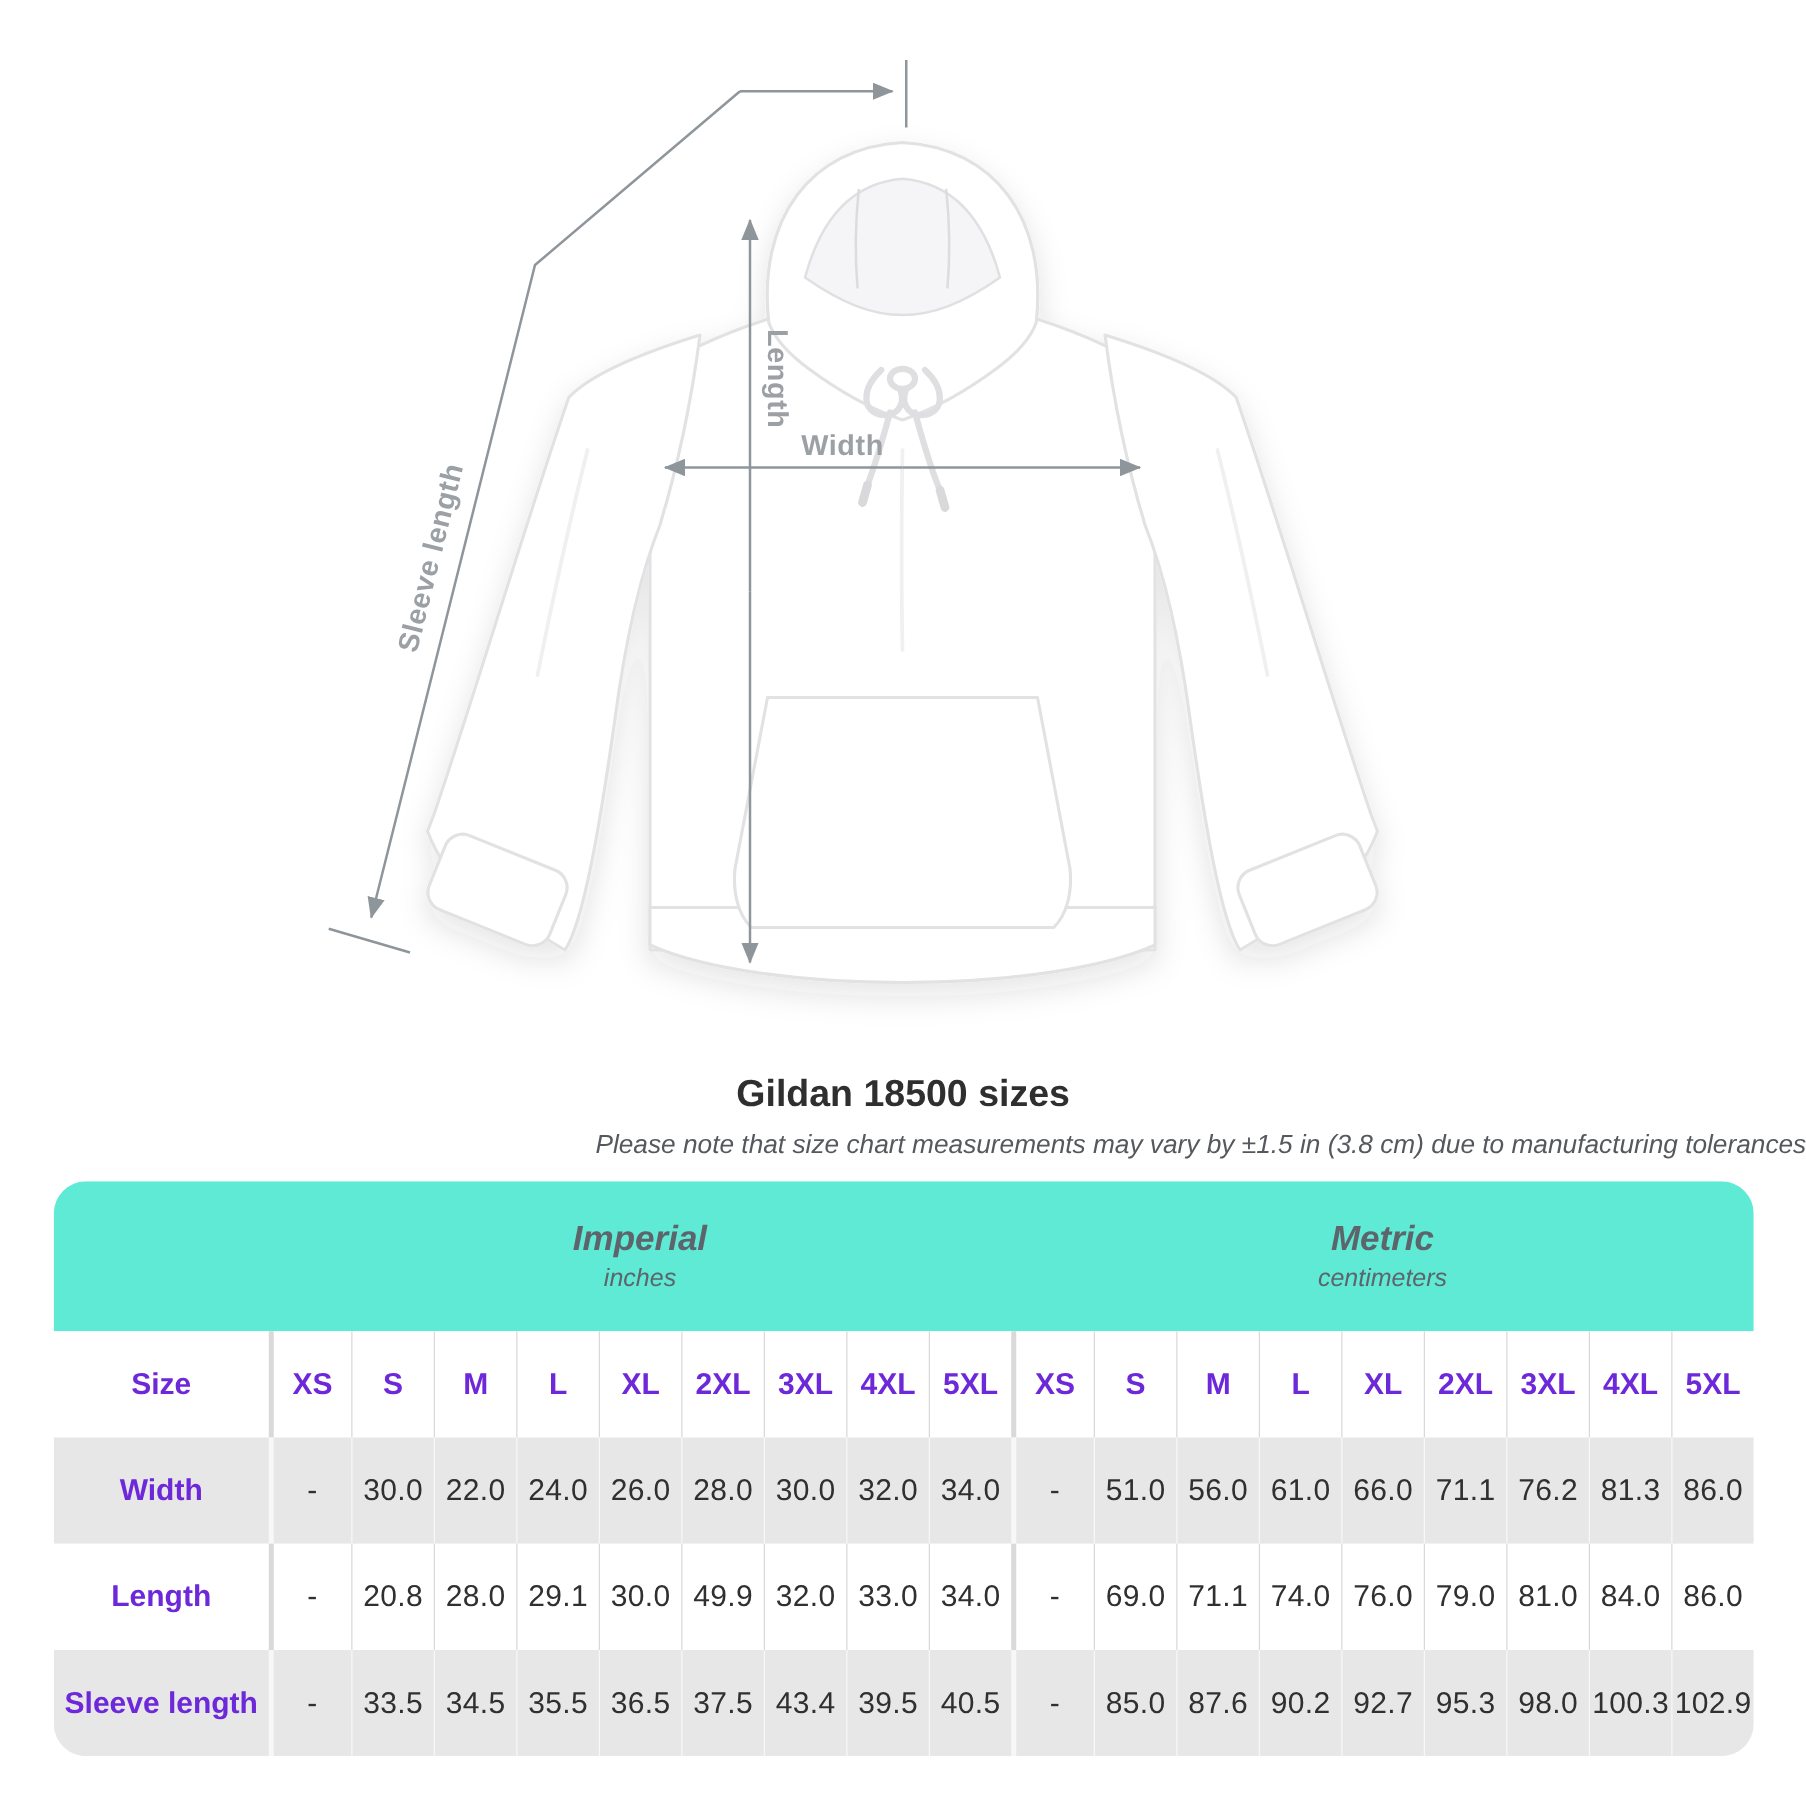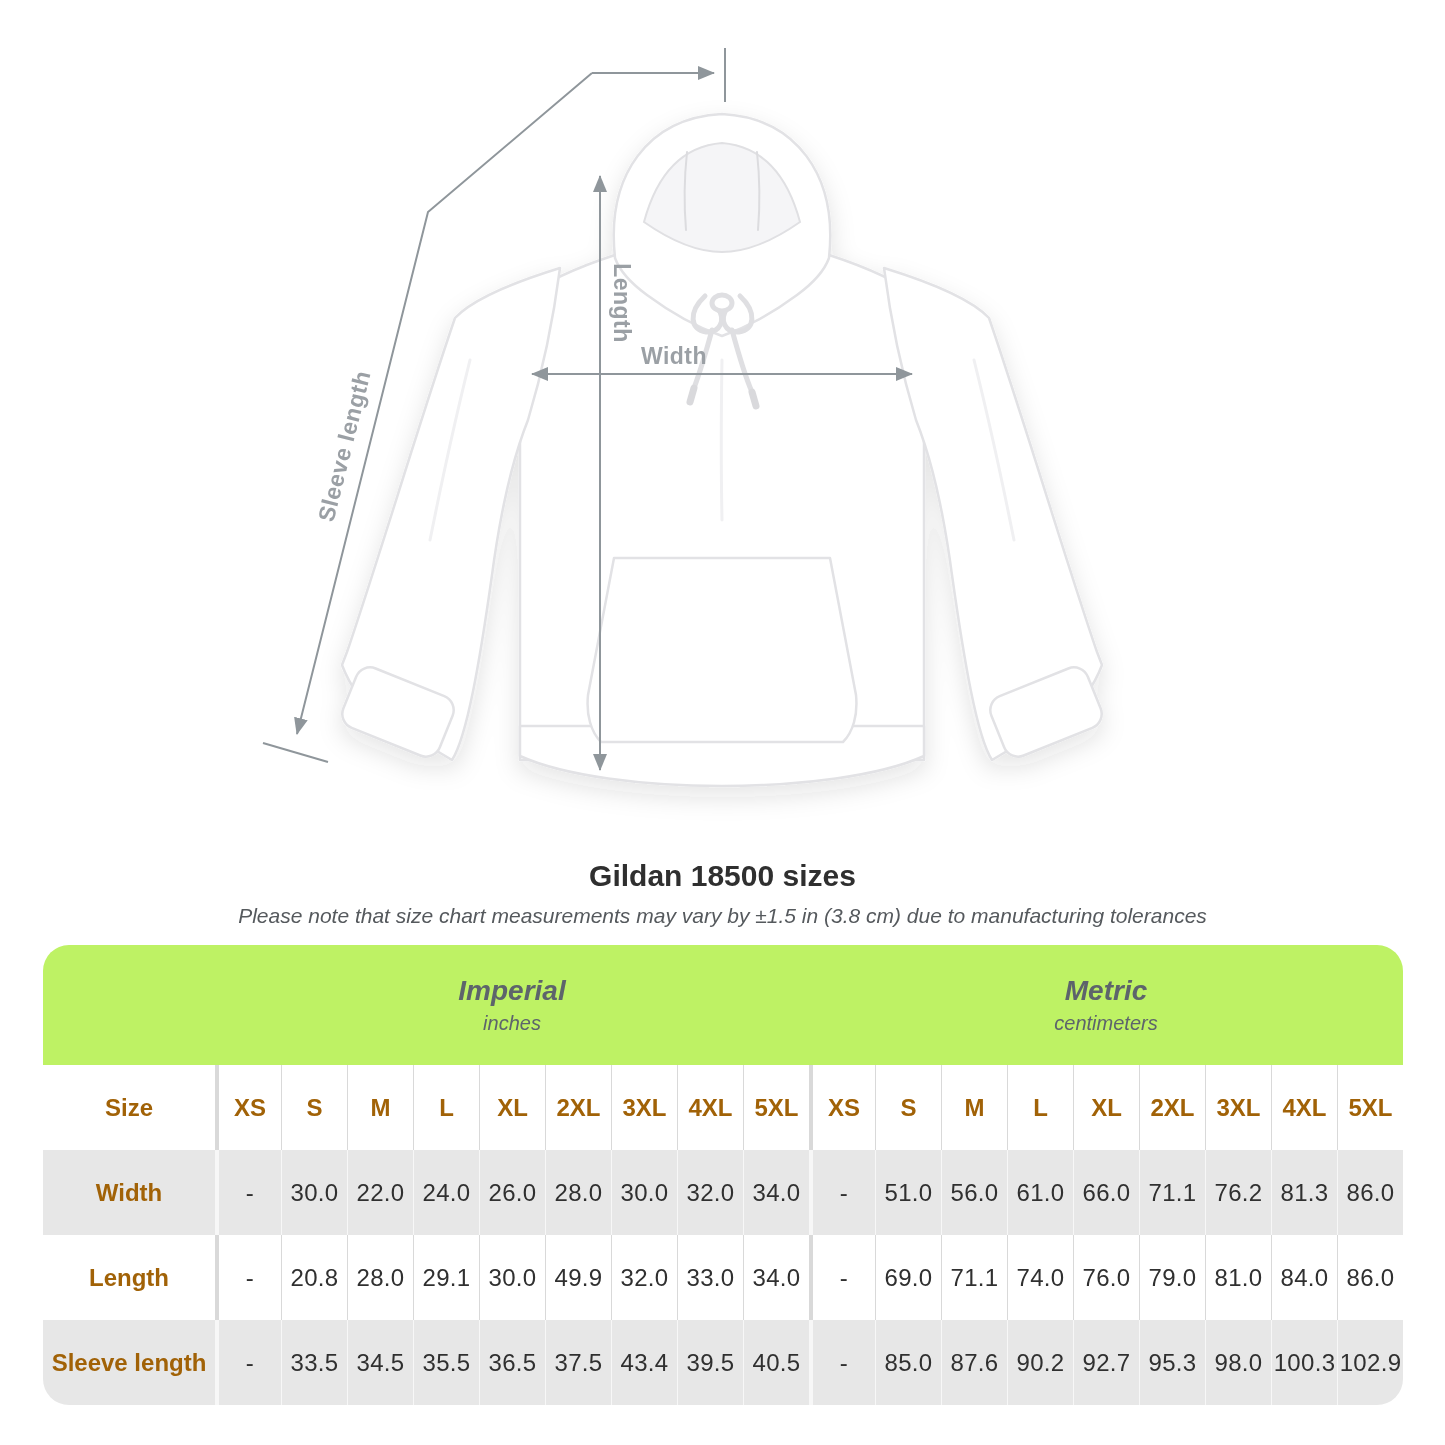--- a/index.html
+++ b/index.html
@@ -13,42 +13,42 @@
   
   .diagram { display:block; width:1445px; height:830px; }
   .mline   { stroke:#8f969b; stroke-width:2; fill:none; }
   .mlabel  { fill:#9ba0a5; font-size:23px; font-weight:bold; letter-spacing:.5px; }
   .garment { stroke:#e2e2e5; stroke-width:2.5; fill:#ffffff; stroke-linejoin:round; }
   .gdetail { stroke:#dcdcdf; stroke-width:2; fill:none; stroke-linecap:round; }
   .gfaint  { stroke:#f0f0f2; stroke-width:3; fill:none; stroke-linecap:round; }
 
   
   .title { margin-top:24px; text-align:center; font-size:30px; font-weight:bold; color:#2f2f2f; line-height:44px; }
-  .note  { margin-top:4px;  text-align:center; font-size:21px; font-style:italic; color:#55595d; line-height:28px; }
+  .note  { margin-top:4px;  text-align:right; font-size:21px; font-style:italic; color:#55595d; line-height:28px; }
 
   
   .table {
     margin:15px 42px 0 43px; width:1360px;
     border-radius:26px; overflow:hidden;
   }
   .band {
-    height:120px; background:#bef264;
+    height:120px; background:#5eead4;
     display:grid; grid-template-columns:172px 1fr 1fr;
   }
   .band-cell { display:flex; flex-direction:column; align-items:center; justify-content:center; gap:5px; }
   .unit-title { font-size:28px; font-weight:bold; font-style:italic; color:#5d646b; }
   .unit-sub   { font-size:20px; font-style:italic; color:#5d646b; }
 
   .row { display:grid; grid-template-columns:172px repeat(18,1fr); height:85px; }
   .row.white { background:#ffffff; --ln:#d9d9d9; }
   .row.gray  { background:#e7e7e7; --ln:#f7f7f7; }
   .c  { display:flex; align-items:center; justify-content:center; box-sizing:border-box; }
   .bn { border-left:1px solid var(--ln); }
   .bt { border-left:4px solid var(--ln); }
-  .hc { font-size:24px; font-weight:bold; color:#a16207; }
+  .hc { font-size:24px; font-weight:bold; color:#6d28d9; }
   .v  { font-size:24px; color:#303030; letter-spacing:.3px; }
 </style>
 </head>
 <body>
 
 <div class="page">
 
   <svg class="diagram" viewBox="0 0 1445 830">
     <defs>
       <marker id="ah" markerUnits="userSpaceOnUse" markerWidth="18" markerHeight="14" refX="16" refY="7" orient="auto">

